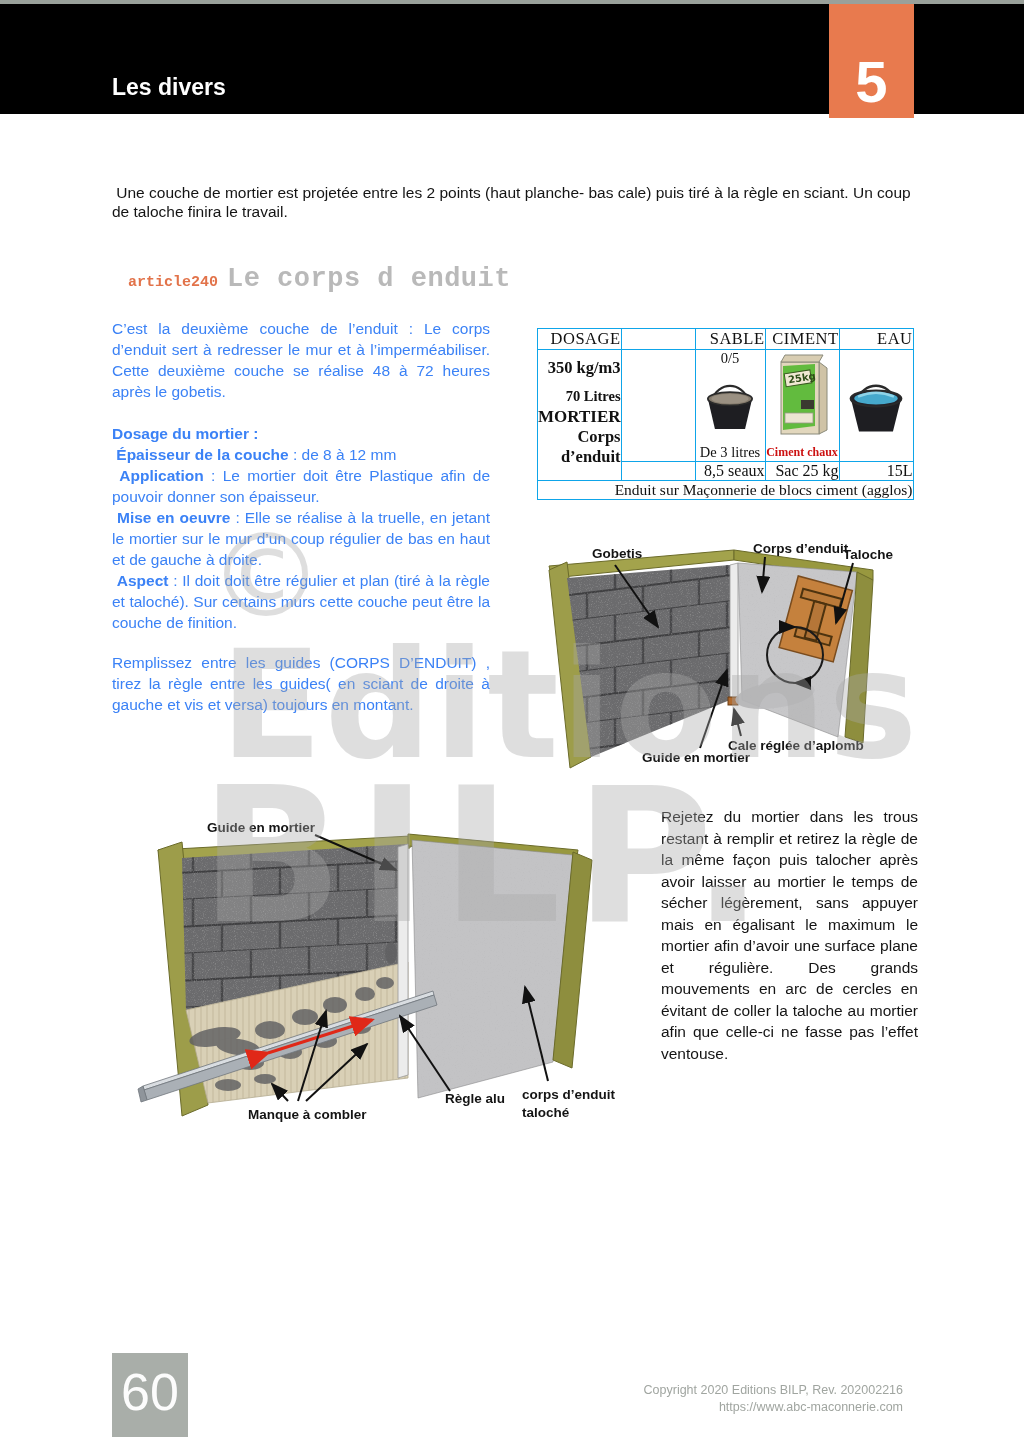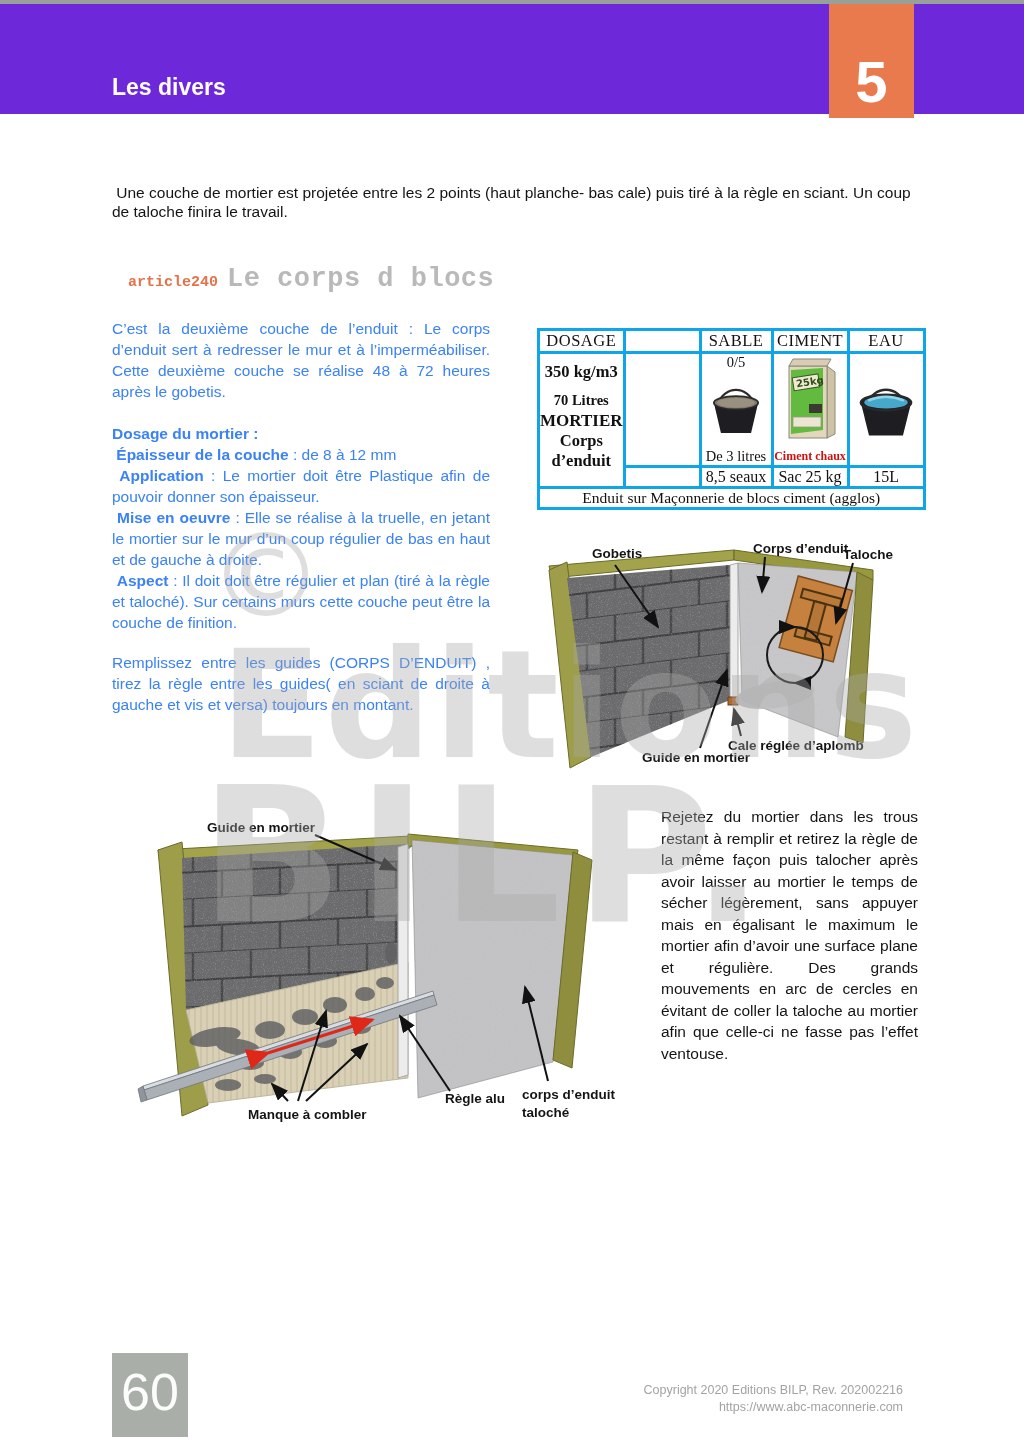--- a/index.html
+++ b/index.html
@@ -1,20 +1,20 @@
 <!DOCTYPE html>
 <html><head>
 <meta charset="utf-8">
 <style>
   html,body{margin:0;padding:0;background:#ffffff;}
   .page{position:relative;width:1024px;height:1449px;background:#ffffff;overflow:hidden;
         font-family:"Liberation Sans",sans-serif;color:#111;}
   
   .top-strip{position:absolute;left:0;top:0;width:1024px;height:4px;background:#99a09a;}
-  .header-band{position:absolute;left:0;top:4px;width:1024px;height:110px;background:#6d28d9;}
+  .header-band{position:absolute;left:0;top:4px;width:1024px;height:110px;background:#000000;}
   .header-title{position:absolute;left:112px;top:70px;font-size:23px;font-weight:bold;color:#ffffff;}
   .chapter-box{position:absolute;left:829px;top:0px;width:85px;height:114px;background:#e87a4e;
                display:flex;justify-content:center;align-items:flex-end;}
   .chapter-num{font-size:58px;font-weight:bold;color:#ffffff;line-height:1;padding-bottom:7px;}
   
   .intro{position:absolute;left:112px;top:184px;width:802px;font-size:15.5px;line-height:18.5px;color:#141414;}
   
   .article-heading{position:absolute;left:128px;top:264px;display:flex;align-items:baseline;font-family:Liberation Mono, monospace;}
   .article-num{font-size:15px;font-weight:bold;color:#e2734a;}
   .article-title{font-size:27px;font-weight:bold;color:#b9b9b9;margin-left:9px;letter-spacing:.5px;}
@@ -23,21 +23,21 @@
             text-align:justify;color:#3b82f6;}
   .left-col p{margin:0;}
   .left-col .gap-before{margin-top:21px;}
   .left-col .gap-before-sm{margin-top:19px;}
   .right-col{position:absolute;left:661px;top:806px;width:257px;font-size:15.5px;line-height:21.5px;
              text-align:justify;color:#141414;}
   .right-col p{margin:0;}
   
   .dosage-table{position:absolute;left:537px;top:328px;border-collapse:collapse;
                 font-family:"Liberation Serif",serif;color:#111;}
-  .dosage-table td{border:3px solid #0ea5e9;text-align:center;vertical-align:middle;padding:0;}
+  .dosage-table td{border:1px solid #0ea5e9;text-align:right;vertical-align:middle;padding:0;}
   .dosage-table .hdr{height:19px;font-size:16.5px;letter-spacing:.5px;}
   .c1{width:80px;} .c2{width:73px;} .c3{width:69px;} .c4{width:73px;} .c5{width:73px;}
   .bigrow td{height:111px;vertical-align:top;}
   .dosage-info{padding-top:6px !important;}
   .dosage-info .l1{font-size:16.5px;font-weight:bold;margin:2px 0 10px 0;}
   .dosage-info .l2{font-size:14.5px;font-weight:bold;margin:0 0 2px 0;}
   .dosage-info .l3{font-size:17px;font-weight:bold;margin:0;}
   .dosage-info .l4,.dosage-info .l5{font-size:16.5px;font-weight:bold;margin:0;}
   .cell-stack{display:flex;flex-direction:column;justify-content:space-between;align-items:center;height:111px;}
   .cell-top{font-size:14.5px;line-height:15px;padding-top:1px;}
@@ -71,21 +71,21 @@
     <div class="header-title">Les divers</div>
     <div class="chapter-box">
       <span class="chapter-num">5</span>
     </div>
   </div>
 
   <div class="intro">&nbsp;Une couche de mortier est projetée entre les 2 points (haut planche- bas cale) puis tiré à la règle en sciant. Un coup de taloche finira le travail.</div>
 
   <div class="article-heading">
     <span class="article-num">article240</span>
-    <span class="article-title">Le corps d blocs</span>
+    <span class="article-title">Le corps d enduit</span>
   </div>
 
   <div class="left-col">
     <p>C’est la deuxième couche de l’enduit : Le corps d’enduit sert à redresser le mur et à l’imperméabiliser. Cette deuxième couche se réalise 48 à 72 heures après le gobetis.</p>
     <p class="gap-before"><b>Dosage du mortier :</b></p>
     <p><b>&nbsp;Épaisseur de la couche</b><span> : de 8 à 12 mm</span></p>
     <p><b>&nbsp;Application</b><span> : Le mortier doit être Plastique afin de pouvoir donner son épaisseur.</span></p>
     <p><b>&nbsp;Mise en oeuvre</b><span> : Elle se réalise à la truelle, en jetant le mortier sur le mur d’un coup régulier de bas en haut et de gauche à droite.</span></p>
     <p><b>&nbsp;Aspect</b><span> : Il doit doit être régulier et plan (tiré à la règle et taloché). Sur certains murs cette couche peut être la couche de finition.</span></p>
     <p class="gap-before-sm">Remplissez entre les guides (CORPS D’ENDUIT) , tirez la règle entre les guides( en sciant de droite à gauche et vis et versa) toujours en montant.</p>

